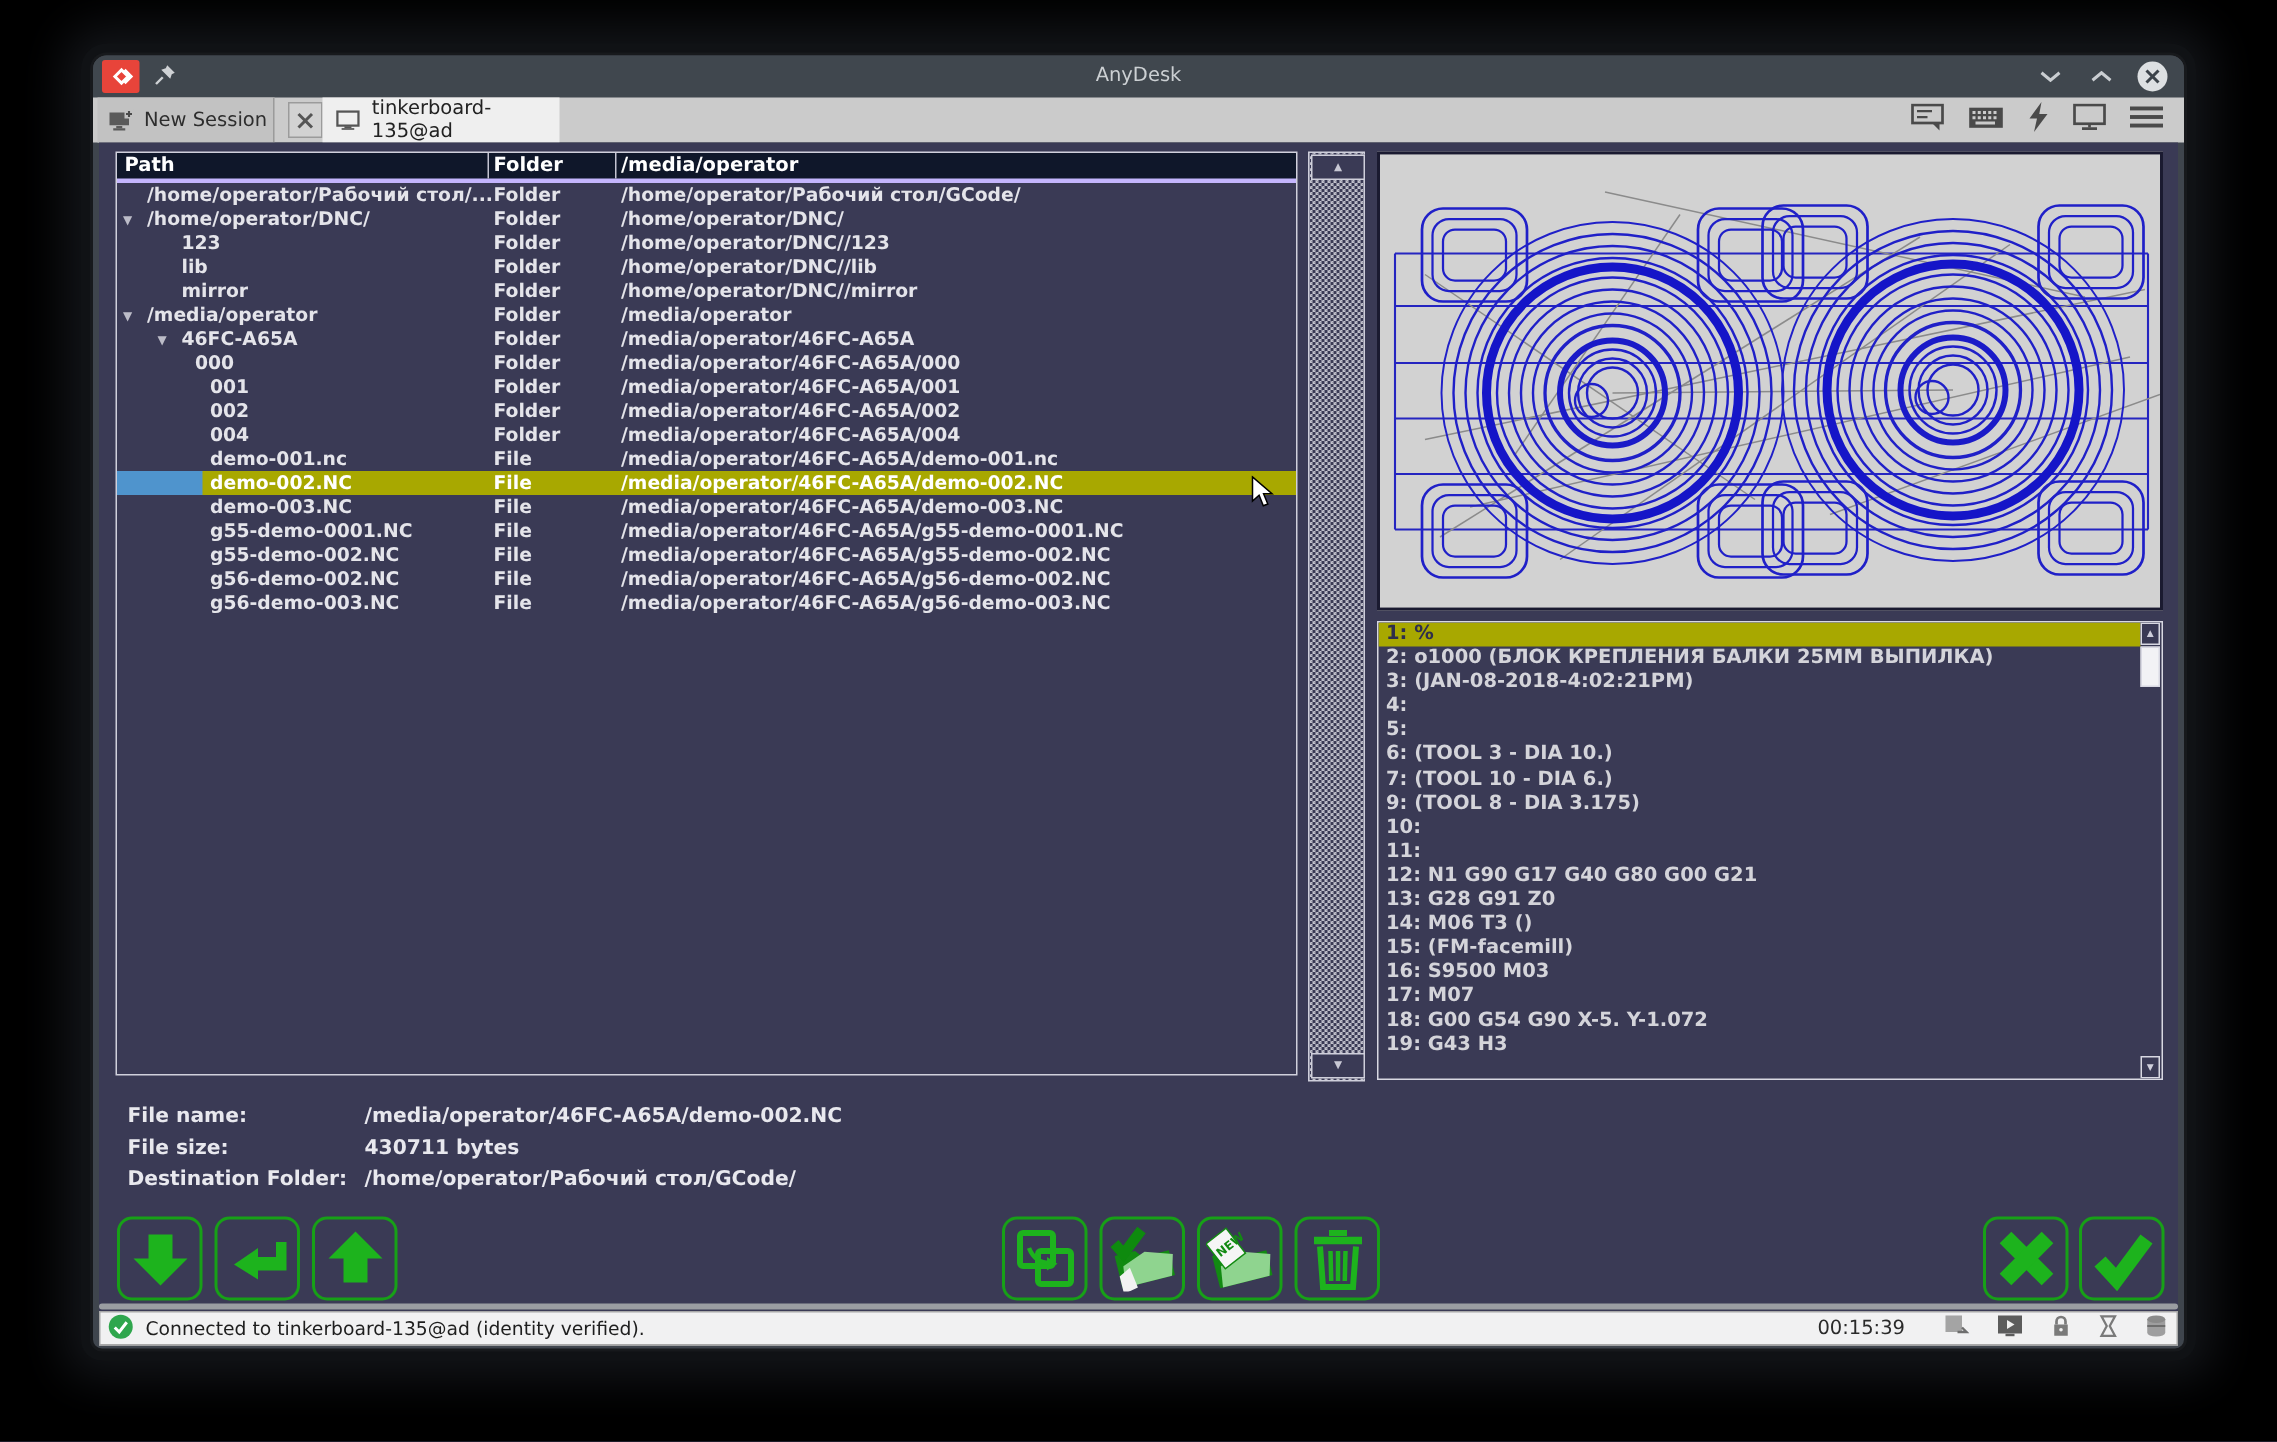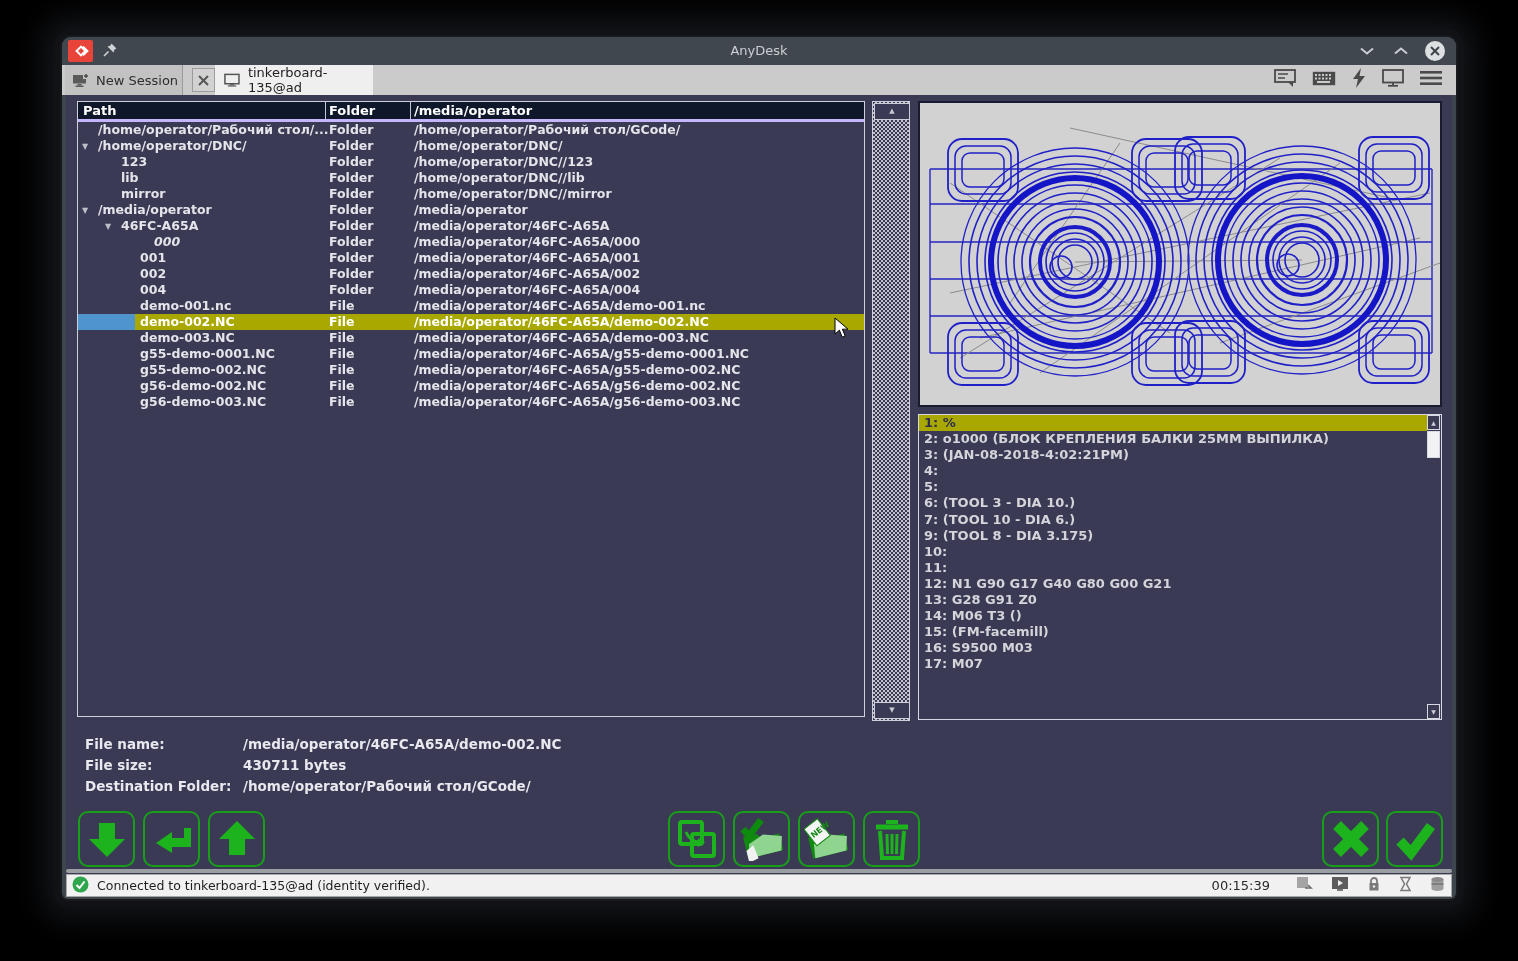--- a/index.html
+++ b/index.html
@@ -247,21 +247,21 @@
             <span class="c-type">Folder</span>
             <span class="c-path">/media/operator</span>
           </div>
           <div class="trow">
             <span class="arrow" style="left: 27px;">▼</span>
             <span class="c-name" style="left: 43px; text-align: center;">46FC-A65A</span>
             <span class="c-type">Folder</span>
             <span class="c-path">/media/operator/46FC-A65A</span>
           </div>
           <div class="trow">
-            <span class="c-name" style="left: 76px; font-style: italic;">000</span>
+            <span class="c-name" style="left: 52px;">000</span>
             <span class="c-type">Folder</span>
             <span class="c-path">/media/operator/46FC-A65A/000</span>
           </div>
           <div class="trow">
             <span class="c-name" style="left: 62px;">001</span>
             <span class="c-type">Folder</span>
             <span class="c-path">/media/operator/46FC-A65A/001</span>
           </div>
           <div class="trow">
             <span class="c-name" style="left: 62px;">002</span>
@@ -399,20 +399,22 @@
           <div class="gline">7: (TOOL 10 - DIA 6.)</div>
           <div class="gline">9: (TOOL 8 - DIA 3.175)</div>
           <div class="gline">10:</div>
           <div class="gline">11:</div>
           <div class="gline">12: N1 G90 G17 G40 G80 G00 G21</div>
           <div class="gline">13: G28 G91 Z0</div>
           <div class="gline">14: M06 T3 ()</div>
           <div class="gline">15: (FM-facemill)</div>
           <div class="gline">16: S9500 M03</div>
           <div class="gline">17: M07</div>
+          <div class="gline">18: G00 G54 G90 X-5. Y-1.072</div>
+          <div class="gline">19: G43 H3</div>
         </div>
       <div class="list-sb">
         <div class="lsb-btn up">▲</div>
         <div class="lsb-thumb"></div>
         <div class="lsb-btn down">▼</div>
       </div>
     </div>
 
     <div class="finfo" style="top:641px">
       <span>File name:</span>

